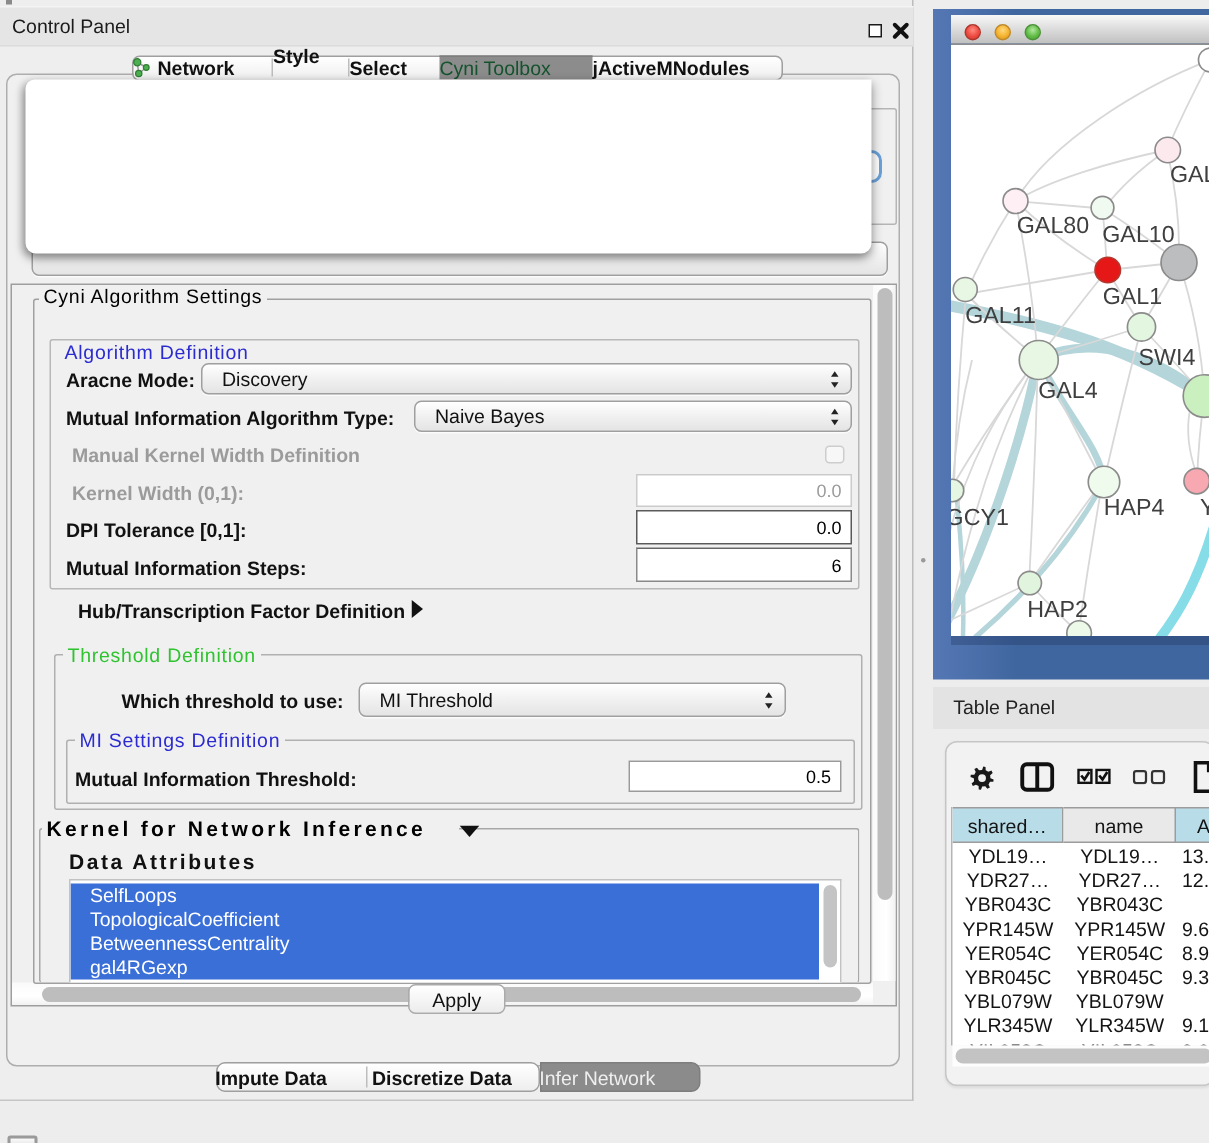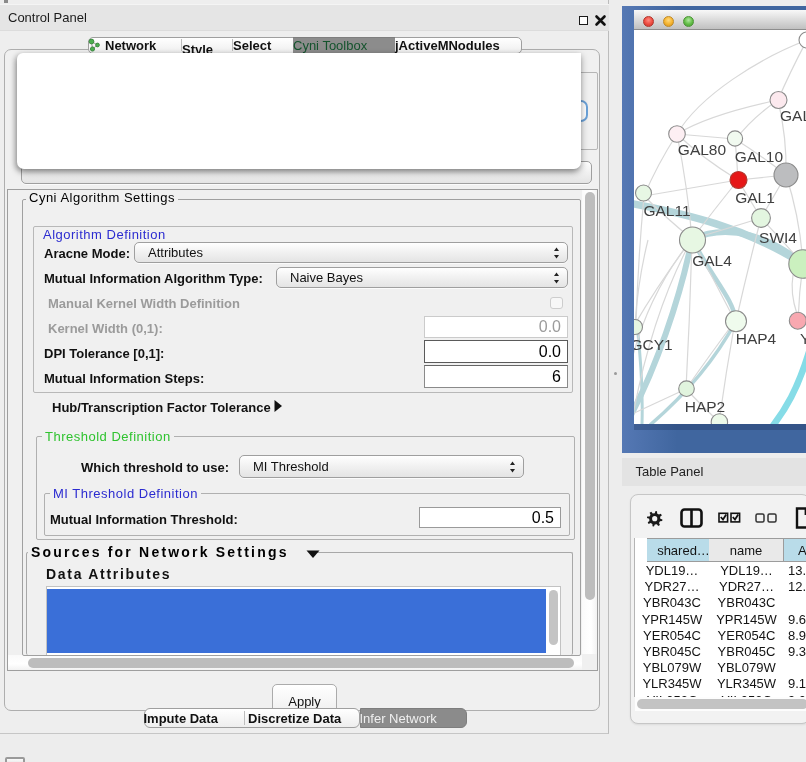--- a/index.html
+++ b/index.html
@@ -2,21 +2,21 @@
 <html><head>
 <meta charset="utf-8">
 <style>
 *{margin:0;padding:0;box-sizing:border-box}
 html,body{width:806px;height:762px;overflow:hidden}
 body{position:relative;background:#ededed;font-family:"Liberation Sans",sans-serif;-webkit-font-smoothing:antialiased}
 .a{position:absolute}
 .combo{position:absolute;border:1px solid #9f9f9f;border-radius:5px;background:linear-gradient(#ffffff,#f2f2f2 45%,#e4e4e4);box-shadow:0 1px 0 rgba(255,255,255,.7)}
 .combo .ct{position:absolute;left:13px;top:0;bottom:0;display:flex;align-items:center;font-size:13px;color:#111}
 .arr{position:absolute;right:7px;top:50%;transform:translateY(-50%);width:7px;height:13px}
-.fld{position:absolute;background:#fff;font-size:16px;text-align:left}
+.fld{position:absolute;background:#fff;font-size:12px;text-align:left}
 .fld span{position:absolute;right:6px;top:50%;transform:translateY(-50%)}
 .grp{position:absolute;border:1px solid #adadad;border-radius:2px}
 .glab{position:absolute;font-size:13px;background:#f0f0f0;padding:0 3px;line-height:13px;letter-spacing:.5px}
 .lbl{position:absolute;font-size:13px;color:#111;font-weight:bold;white-space:nowrap}
 .tab{position:absolute;top:0;height:100%;display:flex;align-items:center;justify-content:flex-start;font-size:13px;font-weight:bold;color:#111}
 </style>
 </head>
 <body>
 
 <div class="a" id="cpwin" style="left:0;top:0;width:609px;height:734px;background:#eeeeee;border-right:1px solid #bcbcbc;border-bottom:1px solid #c6c6c6"></div>
@@ -35,21 +35,21 @@
       <g stroke="#9a9a9a" stroke-width="1">
         <line x1="3.5" y1="3.5" x2="9.5" y2="7"></line>
         <line x1="3.5" y1="3.5" x2="4.5" y2="11"></line>
         <line x1="9.5" y1="7" x2="4.5" y2="11"></line>
       </g>
       <circle cx="3.5" cy="3.5" r="2.4" fill="#4caf50" stroke="#2e7d32" stroke-width=".8"></circle>
       <circle cx="9.5" cy="7" r="1.9" fill="#4caf50" stroke="#2e7d32" stroke-width=".8"></circle>
       <circle cx="4.5" cy="11" r="2.1" fill="#4caf50" stroke="#2e7d32" stroke-width=".8"></circle>
     </svg>Network</div>
 <div class="a" style="left:181px;top:39px;width:1px;height:12px;background:#bdbdbd"></div>
-<div class="a tab" style="left:182px;top:41px;width:50px;height:17px">Style</div>
+<div class="a tab" style="left:182px;top:29px;width:50px;height:17px">Style</div>
 <div class="a" style="left:232px;top:39px;width:1px;height:12px;background:#bdbdbd"></div>
 <div class="a tab" style="left:233px;top:36.5px;width:59px;height:17px">Select</div>
 <div class="a" style="left:293px;top:36.5px;width:102px;height:17px;background:#8c8c8c;border-top:1px solid #7e7e7e"></div>
 <div class="a tab" style="left:293px;top:36.5px;width:102px;height:17px;color:#14532d;font-weight:normal">Cyni Toolbox</div>
 <div class="a tab" style="left:395px;top:36.5px;width:127px;height:17px">jActiveMNodules</div>
 
 <div class="a" style="left:20px;top:72px;width:578px;height:78px;border:1px solid #b5b5b5;border-radius:2px"></div>
 <div class="a" style="left:300px;top:100px;width:288px;height:22px;border:2.5px solid #6aa1d8;border-radius:7px;background:#fff"></div>
 <div class="combo" style="left:21px;top:161px;width:571px;height:23px"></div>
 
@@ -62,21 +62,21 @@
 <div class="a" style="left:28px;top:657.5px;width:546px;height:10px;background:#bdbdbd;border-radius:5px"></div>
 
 <div class="grp" style="left:21.5px;top:199px;width:559px;height:457px;border-color:#a0a0a0"></div>
 <div class="glab" style="left:26px;top:191px;color:#000">Cyni Algorithm Settings</div>
 
 <div class="grp" style="left:33px;top:226px;width:540px;height:167px;border-color:#b8b8b8"></div>
 <div class="glab" style="left:40px;top:228px;color:#2b2bd0">Algorithm Definition</div>
 
 <div class="lbl" style="left:44px;top:246px">Aracne Mode:</div>
 <div class="combo" style="left:134px;top:242px;width:434px;height:21px">
-    <span class="ct">Attributes</span>
+    <span class="ct">Discovery</span>
     <svg class="arr" viewBox="0 0 7 13">
       <path d="M3.5 1 L6 4.6 L1 4.6 Z" fill="#222"></path>
       <path d="M3.5 12 L6 8.4 L1 8.4 Z" fill="#222"></path>
     </svg>
   </div>
 
 <div class="lbl" style="left:44px;top:271px">Mutual Information Algorithm Type:</div>
 <div class="combo" style="left:276px;top:267px;width:292px;height:21px">
     <span class="ct">Naive Bayes</span>
     <svg class="arr" viewBox="0 0 7 13">
@@ -96,58 +96,59 @@
 <div class="lbl" style="left:44px;top:346px">DPI Tolerance [0,1]:</div>
 <div class="fld" style="left:424px;top:340px;width:144px;height:23px;border:1.5px solid #5a5a5a;color:#000">
     <span>0.0</span>
   </div>
 
 <div class="lbl" style="left:44px;top:371px">Mutual Information Steps:</div>
 <div class="fld" style="left:424px;top:365px;width:144px;height:23px;border:1px solid #8a8a8a;border-top-color:#666;color:#000">
     <span>6</span>
   </div>
 
-<div class="lbl" style="left:52px;top:400px">Hub/Transcription Factor Tolerance</div>
+<div class="lbl" style="left:52px;top:400px">Hub/Transcription Factor Definition</div>
 <svg class="a" style="left:273px;top:399px" width="10" height="14" viewBox="0 0 10 14">
     <path d="M1.5 1 L9 7 L1.5 13 Z" fill="#111"></path>
   </svg>
 
 <div class="grp" style="left:36px;top:436px;width:539px;height:104px;border-color:#b0b0b0"></div>
 <div class="glab" style="left:42px;top:430px;color:#2fc32f">Threshold Definition</div>
 
 <div class="lbl" style="left:81px;top:460px">Which threshold to use:</div>
 <div class="combo" style="left:239px;top:455px;width:285px;height:23px">
     <span class="ct">MI Threshold</span>
     <svg class="arr" viewBox="0 0 7 13">
       <path d="M3.5 1 L6 4.6 L1 4.6 Z" fill="#222"></path>
       <path d="M3.5 12 L6 8.4 L1 8.4 Z" fill="#222"></path>
     </svg>
   </div>
 
 <div class="grp" style="left:44px;top:493px;width:526px;height:43px;border-color:#b0b0b0"></div>
-<div class="glab" style="left:50px;top:487px;color:#2b2bd0">MI Threshold Definition</div>
+<div class="glab" style="left:50px;top:487px;color:#2b2bd0">MI Settings Definition</div>
 
 <div class="lbl" style="left:50px;top:512px">Mutual Information Threshold:</div>
 <div class="fld" style="left:419px;top:507px;width:142px;height:21px;border:1px solid #9a9a9a;color:#000">
     <span>0.5</span>
   </div>
 
 <div class="grp" style="left:26px;top:552px;width:547px;height:103px;border-color:#a8a8a8;border-bottom:none"></div>
-<div class="glab" style="left:28px;top:545px;color:#000;font-weight:bold;font-size:14px;letter-spacing:2.2px;line-height:15px;padding-right:22px">Sources for Network Settings</div>
+<div class="glab" style="left:28px;top:545px;color:#000;font-weight:bold;font-size:14px;letter-spacing:2.2px;line-height:15px;padding-right:22px">Kernel for Network Inference</div>
 <svg class="a" style="left:305px;top:549px" width="16" height="10" viewBox="0 0 15 10">
     <path d="M1 1.5 L14 1.5 L7.5 9 Z" fill="#111"></path>
   </svg>
 
 <div class="lbl" style="left:46px;top:566px;font-size:14px;letter-spacing:1.7px">Data Attributes</div>
 <div class="a" style="left:46px;top:586px;width:515px;height:69px;background:#fff;border:1px solid #c2c2c2;border-bottom:none;overflow:hidden">
   <div style="position:absolute;left:0;top:2px;width:499px;height:64px;background:#3a6fd8"></div>
+  <div style="position:absolute;left:13px;top:2px;font-size:13px;line-height:16px;color:#fff">SelfLoops<br>TopologicalCoefficient<br>BetweennessCentrality<br>gal4RGexp</div>
   <div style="position:absolute;left:502px;top:3px;width:9px;height:55px;background:#c4c4c4;border-radius:4.5px"></div>
 </div>
 
-<div class="a" style="left:272px;top:684px;width:65px;height:35px;background:linear-gradient(#ffffff,#ececec);border:1px solid #ababab;border-radius:5px;display:flex;align-items:center;justify-content:center;font-size:13px;color:#111">Apply</div>
+<div class="a" style="left:272px;top:656px;width:65px;height:20px;background:linear-gradient(#ffffff,#ececec);border:1px solid #ababab;border-radius:5px;display:flex;align-items:center;justify-content:center;font-size:13px;color:#111">Apply</div>
 
 <div class="a" style="left:143.5px;top:708px;width:216px;height:20px;background:linear-gradient(#ffffff,#eeeeee);border:1px solid #9f9f9f;border-radius:6px"></div>
 <div class="a tab" style="left:143.5px;top:708px;width:100px;height:20px">Impute Data</div>
 <div class="a" style="left:243.5px;top:711px;width:1px;height:14px;background:#bdbdbd"></div>
 <div class="a tab" style="left:248px;top:708px;width:115px;height:20px">Discretize Data</div>
 <div class="a" style="left:359.5px;top:708px;width:107px;height:20px;background:#8b8b8b;border:1px solid #7e7e7e;border-radius:0 6px 6px 0"></div>
 <div class="a tab" style="left:359.5px;top:708px;width:91px;height:20px;color:#efefef;font-weight:normal">Infer Network</div>
 
 <div class="a" style="left:5px;top:757px;width:20px;height:10px;border:2px solid #9a9a9a;border-radius:2px;background:linear-gradient(#fafafa,#e0e0e0)"></div>
 
@@ -269,21 +270,21 @@
       <rect x="1" y="1" width="8" height="8" rx="1.5"></rect>
       <rect x="13" y="1" width="8" height="8" rx="1.5"></rect>
     </g>
   </svg>
 <svg class="a" style="left:795px;top:507px" width="18" height="22" viewBox="0 0 18 22">
     <path d="M2 1.5 L11 1.5 L16 6.5 L16 20.5 L2 20.5 Z" fill="none" stroke="#111" stroke-width="2.4"></path>
     <path d="M10.5 2 L10.5 7 L15.5 7" fill="none" stroke="#111" stroke-width="1.8"></path>
   </svg>
 
 <div class="a" style="left:634px;top:538px;width:172px;height:159px;background:#fff;overflow:hidden;border-left:1px solid #b5b5b5;font-size:13px;color:#141414">
-  <div style="position:absolute;left:12px;top:0;width:74px;height:24px;background:#b9dce9;border:1px solid #9c9c9c;border-left:none;display:flex;align-items:center;justify-content:center">shared…</div>
+  <div style="position:absolute;left:0;top:0;width:74px;height:24px;background:#b9dce9;border:1px solid #9c9c9c;border-left:none;display:flex;align-items:center;justify-content:center">shared…</div>
   <div style="position:absolute;left:74px;top:0;width:75px;height:24px;background:#e9e9e9;border:1px solid #9c9c9c;border-left:none;display:flex;align-items:center;justify-content:center">name</div>
   <div style="position:absolute;left:149px;top:0;width:60px;height:24px;background:#b9dce9;border:1px solid #9c9c9c;border-left:none;padding-left:14px;display:flex;align-items:center">Av</div>
   <div style="position:absolute;left:0;top:25px;width:74px;text-align:center;line-height:16.2px">YDL19…<br>YDR27…<br>YBR043C<br>YPR145W<br>YER054C<br>YBR045C<br>YBL079W<br>YLR345W<br>YIL053C</div>
   <div style="position:absolute;left:74px;top:25px;width:75px;text-align:center;line-height:16.2px">YDL19…<br>YDR27…<br>YBR043C<br>YPR145W<br>YER054C<br>YBR045C<br>YBL079W<br>YLR345W<br>YIL053C</div>
   <div style="position:absolute;left:153px;top:25px;width:40px;text-align:left;line-height:16.2px">13.<br>12.<br>&nbsp;<br>9.6<br>8.9<br>9.3<br>&nbsp;<br>9.1<br>9.0</div>
 </div>
 
 <div class="a" style="left:635px;top:697px;width:171px;height:14px;background:#fdfdfd"></div>
 <div class="a" style="left:637px;top:699px;width:171px;height:10px;background:#c3c3c3;border-radius:5px"></div>
 

